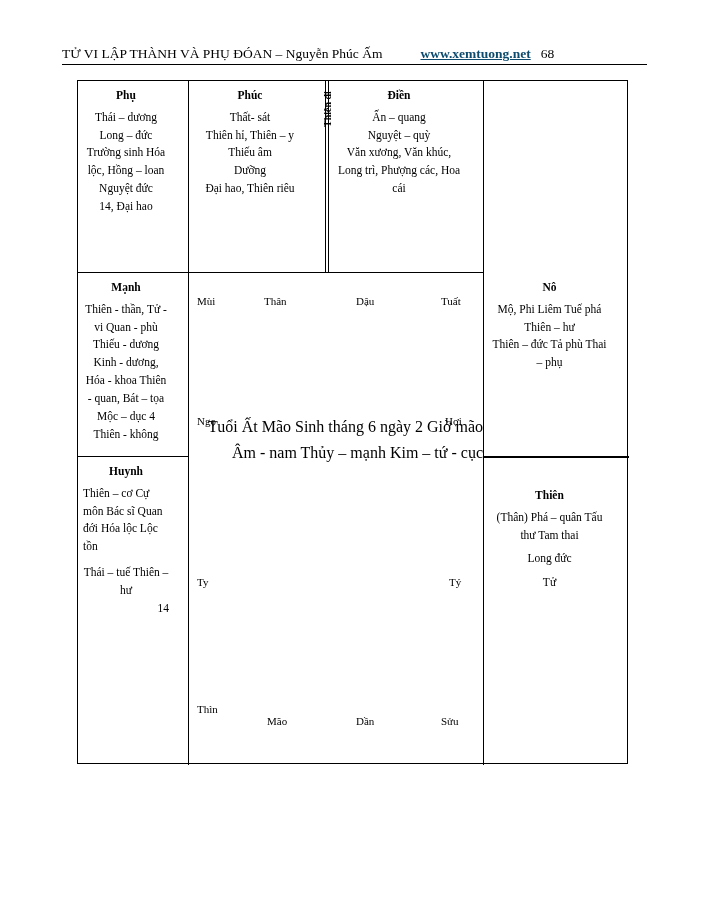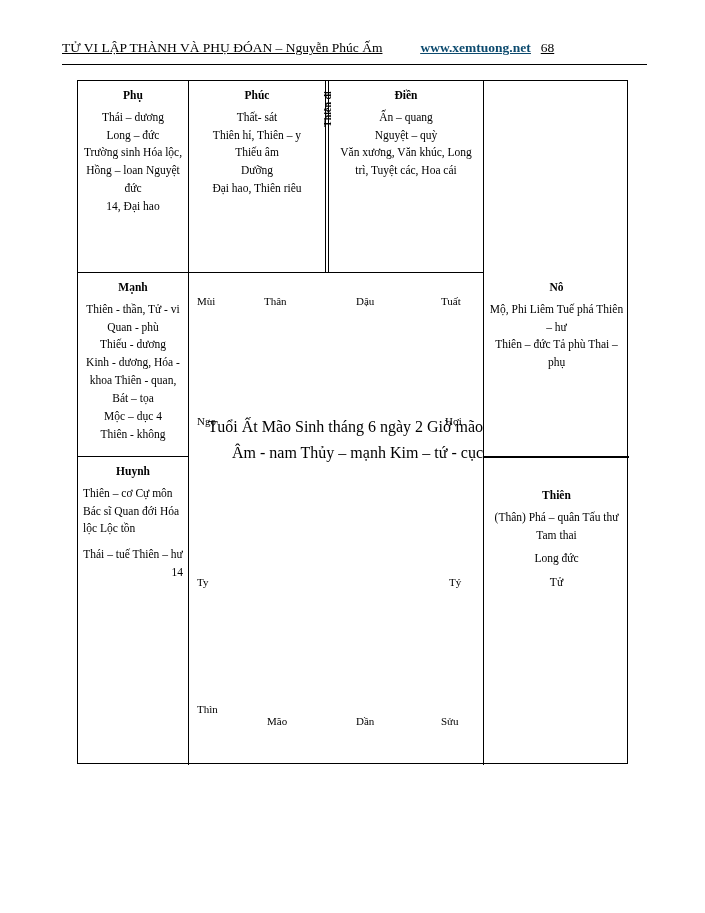--- a/index.html
+++ b/index.html
@@ -22,22 +22,21 @@
     overflow: hidden;
   }
   
   .header {
     position: absolute;
     left: 62px;
     top: 40px;
     width: 585px;
     height: 22px;
     display: flex;
-    align-items: flex-start;
-    text-decoration: underline;
+    align-items: flex-end;
   }
   .header-title {
     font-size: 13.5px;
     white-space: nowrap;
   }
   .header-link {
     color: #0c4a6e;
     font-weight: bold;
     text-decoration: underline;
     font-size: 13.5px;
@@ -66,21 +65,21 @@
     height: 684px;
     border: 1.6px solid #000;
     box-sizing: border-box;
   }
   .cell {
     position: absolute;
     box-sizing: border-box;
     font-size: 11.5px;
     line-height: 1.55;
     text-align: center;
-    padding: 6px 5px 4px 5px;
+    padding: 6px 19px 4px 5px;
     overflow: hidden;
   }
   .cell .title {
     font-weight: bold;
     font-size: 11.5px;
     display: block;
     margin-bottom: 4px;
   }
   .cell .line {
     display: block;
@@ -147,21 +146,21 @@
       <span class="line">Dưỡng</span>
       <span class="line">Đại hao, Thiên riêu</span>
     </div>
 
     <div class="cell bdr-r bdr-b" style="left:248px; top:0; width:3px; height:192px; padding:0;"></div>
 
     <div class="cell bdr-r bdr-b" style="left:251px; top:0; width:155px; height:192px;">
       <span class="title">Điền</span>
       <span class="line">Ấn – quang</span>
       <span class="line">Nguyệt – quỳ</span>
-      <span class="line">Văn xương, Văn khúc, Long trì, Tuyệt các, Hoa cái</span>
+      <span class="line">Văn xương, Văn khúc, Long trì, Phượng các, Hoa cái</span>
     </div>
 
 
     <div class="vert" style="left:245px; top:6px; height:40px;">Thiên di</div>
 
     <div class="cell bdr-r bdr-b" style="left:0; top:192px; width:111px; height:184px;">
       <span class="title">Mạnh</span>
       <span class="line">Thiên - thần, Tử - vi Quan - phù</span>
       <span class="line">Thiếu - dương</span>
       <span class="line">Kinh - dương, Hóa - khoa Thiên - quan, Bát – tọa</span>

